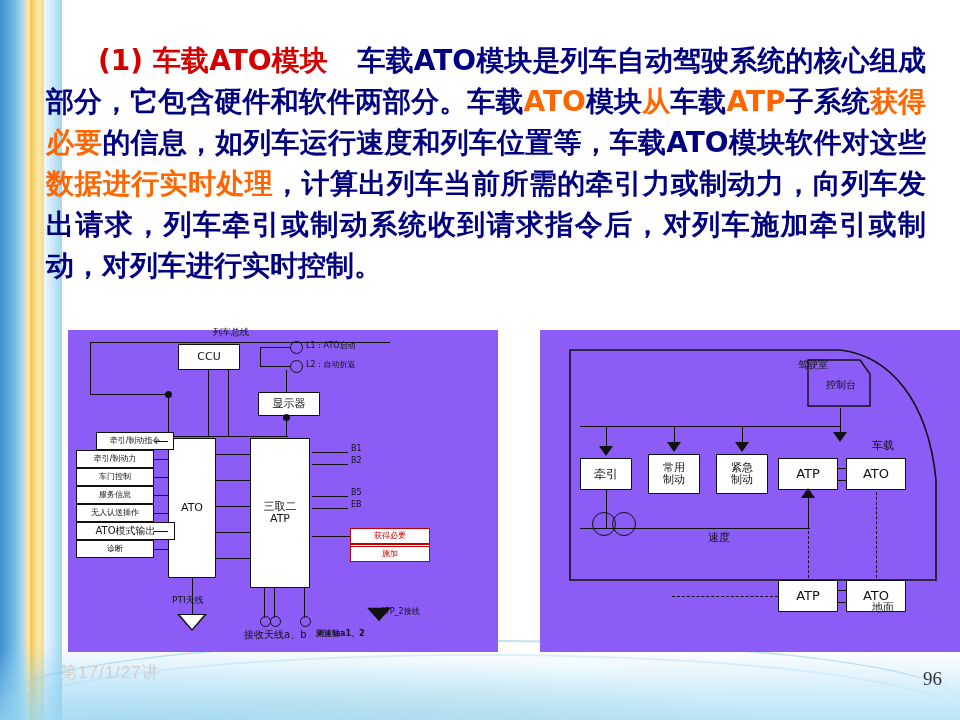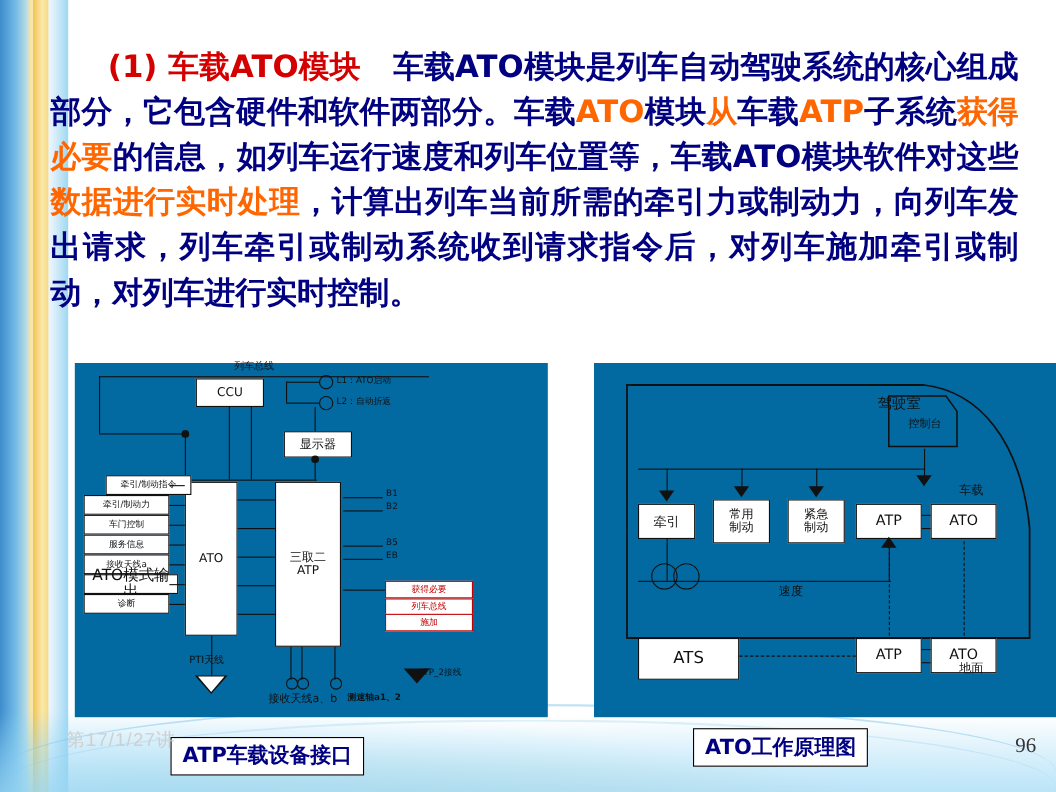--- a/index.html
+++ b/index.html
@@ -62,21 +62,21 @@
   }
   .para .red{color:#d40000;}
   .para .orange{color:#ff6600;}
   .para .indent{display:inline-block;width:52px;}
 
   
   .figures{
     position:absolute;left:60px;top:330px;width:880px;height:330px;
   }
   .fig{
-    position:absolute;background:#0369a1;
+    position:absolute;background:#8b5cf6;
   }
   .fig-left{left:8px;top:0;width:430px;height:322px;}
   .fig-right{left:480px;top:0;width:420px;height:322px;}
 
   .caption{
     position:absolute;
     border:1px solid #000000;
     background:#ffffff;
     font-family:"DejaVu Sans","Liberation Sans",sans-serif;
     font-size:19px;
@@ -179,22 +179,22 @@
       <div class="hline" style="left:100px;top:106px;width:120px;"></div>
 
       <div class="box" style="left:100px;top:108px;width:48px;height:140px;font-size:11px;">ATO</div>
       <div class="box" style="left:182px;top:108px;width:60px;height:150px;font-size:11px;white-space:pre-line;">三取二
 ATP</div>
 
       <div class="box" style="left:8px;top:102px;width:78px;height:18px;font-size:8px;margin-left:20px;">牵引/制动指令</div>
       <div class="box" style="left:8px;top:120px;width:78px;height:18px;font-size:8px;">牵引/制动力</div>
       <div class="box" style="left:8px;top:138px;width:78px;height:18px;font-size:8px;">车门控制</div>
       <div class="box" style="left:8px;top:156px;width:78px;height:18px;font-size:8px;">服务信息</div>
-      <div class="box" style="left:8px;top:174px;width:78px;height:18px;font-size:8px;">接收天线a</div>
-      <div class="box" style="left:8px;top:192px;width:86px;height:18px;font-size:14px;">ATO模式输出</div>
+      <div class="box" style="left:8px;top:174px;width:78px;height:18px;font-size:8px;">无人认送操作</div>
+      <div class="box" style="left:8px;top:192px;width:99px;height:18px;font-size:10px;">ATO模式输出</div>
       <div class="box" style="left:8px;top:210px;width:78px;height:18px;font-size:8px;">诊断</div>
 
       <div class="hline" style="left:86px;top:111px;width:14px;"></div>
       <div class="hline" style="left:86px;top:129px;width:14px;"></div>
       <div class="hline" style="left:86px;top:147px;width:14px;"></div>
       <div class="hline" style="left:86px;top:165px;width:14px;"></div>
       <div class="hline" style="left:86px;top:183px;width:14px;"></div>
       <div class="hline" style="left:86px;top:201px;width:14px;"></div>
       <div class="hline" style="left:86px;top:219px;width:14px;"></div>
 
@@ -208,21 +208,21 @@
       <div class="hline" style="left:244px;top:134px;width:36px;"></div>
       <div class="hline" style="left:244px;top:166px;width:36px;"></div>
       <div class="hline" style="left:244px;top:178px;width:36px;"></div>
       <div class="lbl" style="left:283px;top:114px;font-size:8px;">B1</div>
       <div class="lbl" style="left:283px;top:126px;font-size:8px;">B2</div>
       <div class="lbl" style="left:283px;top:158px;font-size:8px;">B5</div>
       <div class="lbl" style="left:283px;top:170px;font-size:8px;">EB</div>
 
       <div class="box redbox" style="left:282px;top:198px;width:80px;height:16px;font-size:8px;">获得必要</div>
       <div class="box redbox" style="left:282px;top:214px;width:80px;height:16px;font-size:8px;">列车总线</div>
-      <div class="box redbox" style="left:282px;top:228px;width:80px;height:16px;font-size:8px;">施加</div>
+      <div class="box redbox" style="left:282px;top:216px;width:80px;height:16px;font-size:8px;">施加</div>
       <div class="hline" style="left:244px;top:206px;width:38px;"></div>
 
       <div class="vline" style="left:124px;top:248px;height:38px;"></div>
       <div class="tri-outline" style="left:109px;top:284px;"></div>
       <div class="tri-inner" style="left:112px;top:285px;"></div>
       <div class="lbl" style="left:104px;top:264px;font-size:9px;">PTI天线</div>
 
       <div class="vline" style="left:196px;top:258px;height:30px;"></div>
       <div class="vline" style="left:206px;top:258px;height:30px;"></div>
       <div class="circ" style="left:192px;top:286px;width:9px;height:9px;"></div>
@@ -237,21 +237,21 @@
       <div class="lbl" style="left:312px;top:276px;font-size:8px;">ATP_2接线</div>
     </div>
 
     <div class="fig fig-right">
 
       <svg width="420" height="300" style="position:absolute;left:0;top:0;">
         <path d="M30,20 L300,20 C350,26 388,70 396,150 L396,250 L30,250 Z" fill="none" stroke="#111" stroke-width="1.6"></path>
         <path d="M268,30 L320,30 L330,44 L330,76 L268,76 Z" fill="none" stroke="#111" stroke-width="1.4"></path>
       </svg>
 
-      <div class="lbl" style="left:258px;top:28px;font-size:13px;">驾驶室</div>
+      <div class="lbl" style="left:258px;top:28px;font-size:10px;">驾驶室</div>
       <div class="lbl" style="left:286px;top:48px;font-size:10px;">控制台</div>
 
       <div class="vline" style="left:300px;top:78px;height:26px;"></div>
       <div style="position:absolute;left:293px;top:102px;width:0;height:0;border-left:7px solid transparent;border-right:7px solid transparent;border-top:10px solid #111;"></div>
 
       <div class="box" style="left:238px;top:128px;width:60px;height:32px;font-size:13px;">ATP</div>
       <div class="box" style="left:306px;top:128px;width:60px;height:32px;font-size:13px;">ATO</div>
       <div class="lbl" style="left:332px;top:108px;font-size:11px;">车载</div>
       <div class="hline" style="left:298px;top:138px;width:8px;"></div>
       <div class="hline" style="left:298px;top:150px;width:8px;"></div>
@@ -271,31 +271,28 @@
       <div style="position:absolute;left:195px;top:112px;width:0;height:0;border-left:7px solid transparent;border-right:7px solid transparent;border-top:10px solid #111;"></div>
 
       <div class="vline" style="left:66px;top:160px;height:38px;"></div>
       <div class="hline" style="left:40px;top:198px;width:230px;"></div>
       <div class="circ" style="left:52px;top:182px;width:22px;height:22px;"></div>
       <div class="circ" style="left:72px;top:182px;width:22px;height:22px;"></div>
       <div class="lbl" style="left:168px;top:200px;font-size:11px;">速度</div>
       <div class="vline" style="left:268px;top:160px;height:38px;"></div>
       <div style="position:absolute;left:261px;top:158px;width:0;height:0;border-left:7px solid transparent;border-right:7px solid transparent;border-bottom:10px solid #111;"></div>
 
-      <div class="box" style="left:40px;top:250px;width:92px;height:38px;font-size:15px;">ATS</div>
 
       <div class="box" style="left:238px;top:250px;width:60px;height:32px;font-size:13px;">ATP</div>
       <div class="box" style="left:306px;top:250px;width:60px;height:32px;font-size:13px;">ATO</div>
       <div class="lbl" style="left:332px;top:230px;font-size:11px;margin-top:40px;">地面</div>
 
       <div class="dash-v" style="left:268px;top:162px;height:86px;"></div>
       <div class="dash-v" style="left:336px;top:162px;height:86px;"></div>
       <div class="dash-h" style="left:132px;top:266px;width:106px;"></div>
       <div class="hline" style="left:298px;top:260px;width:8px;"></div>
       <div class="hline" style="left:298px;top:272px;width:8px;"></div>
     </div>
   </div>
 
-  <div class="caption cap-left">ATP车载设备接口</div>
-  <div class="caption cap-right">ATO工作原理图</div>
   <div class="slide-number">96</div>
   <div class="watermark">第17/1/27讲</div>
 </div>
 
 </body></html>

